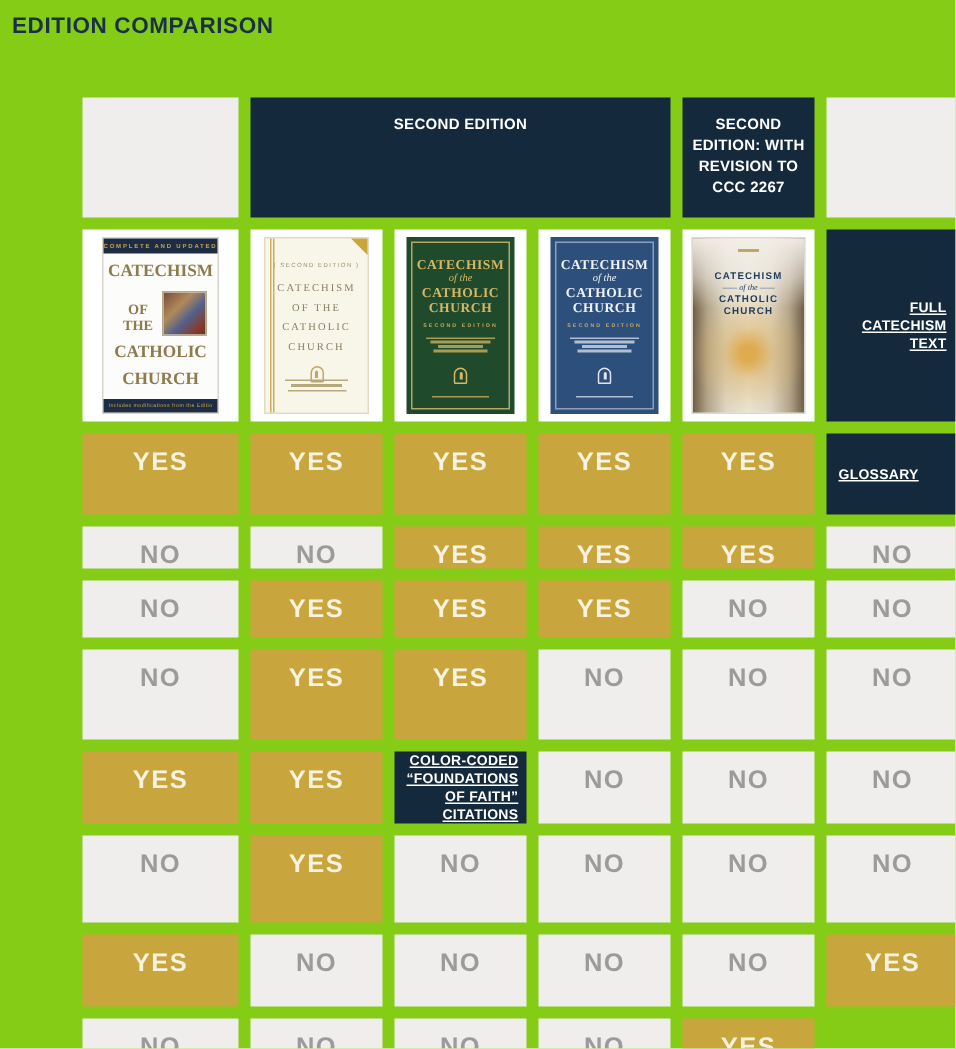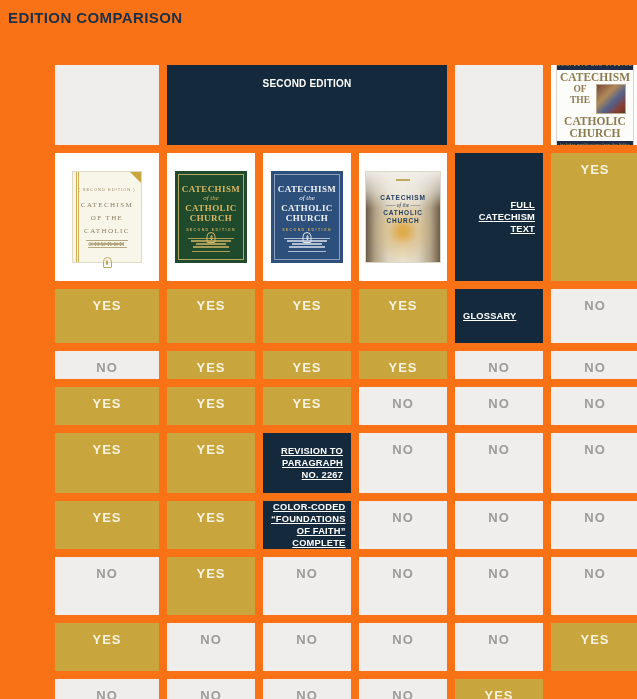--- a/index.html
+++ b/index.html
@@ -1,18 +1,18 @@
 <!DOCTYPE html>
 <html><head>
 <meta charset="utf-8">
 <style>
   * { margin:0; padding:0; box-sizing:border-box; }
   html,body { background:#ffffff; }
   .page {
-    position:relative; width:637px; height:699px; background:#f97316;
+    position:relative; width:637px; height:699px; background:#84cc16;
     font-family:"Liberation Sans", sans-serif; overflow:hidden;
   }
   .page-title {
     position:absolute; left:8px; top:9px;
     font-size:15px; font-weight:bold; letter-spacing:0.4px; color:#1b3047;
   }
   .grid {
     position:absolute; left:55px; top:45px;
     display:grid;
     grid-template-columns:104px repeat(5, 88px);
@@ -28,38 +28,38 @@
   }
   .span3 { grid-column:2 / span 3; }
   .book-cell { background:#ffffff; display:flex; align-items:center; justify-content:center; }
   .row-label {
     background:#14293c; color:#ffffff; font-weight:bold; font-size:9.3px;
     line-height:1.3; padding:6px 8px; display:flex; align-items:center;
     letter-spacing:0.2px; text-align:right;text-decoration:underline;
   }
   .value-cell {
     display:flex; justify-content:center; align-items:flex-start;
-    padding-top:9px; font-weight:bold; font-size:13px; letter-spacing:1px;
+    padding-top:9px; font-weight:bold; font-size:17px; letter-spacing:1px;
   }
   .value-cell.yes { background:#c9a53d; color:#f8f3e0; }
   .value-cell.no  { background:#efeeec; color:#9b9b9b; }
 
   
-  .book { position:relative; height:92px; flex:none; }
+  .book { position:relative; height:118px; flex:none; }
   .serif { font-family:"Liberation Serif", serif; }
 
   
   .b1 { width:78px; background:#fcfcfa; border:1px solid #d8d5cd; display:flex; flex-direction:column; }
   .b1-band { background:#1d2c44; color:#c9a54a; text-align:center; overflow:hidden; }
   .b1-band.top { height:10px; font-size:4px; line-height:10px; letter-spacing:1.2px; font-weight:bold; }
   .b1-band.bot { height:9px; font-size:3.5px; line-height:9px; letter-spacing:0.3px; }
   .b1-title { flex:1; display:flex; flex-direction:column; justify-content:space-evenly;
               font-weight:bold; color:#8d7b4e; text-align:center; padding:1px 2px; }
   .b1-cat, .b1-big { font-size:11.5px; line-height:11px; letter-spacing:0; }
-  .b1-mid { display:flex; align-items:flex-start; padding:0 5px; }
+  .b1-mid { display:flex; align-items:flex-end; padding:0 5px; }
   .b1-ofthe { flex:1; font-size:9.5px; line-height:11px; }
   .b1-art { width:30px; height:30px; border:1px solid #b7a98a;
             background:linear-gradient(135deg,#7a4a3a 0%,#b08a5a 35%,#52608a 60%,#8a3a2a 85%,#5a3a2a 100%); }
 
   
   .b2 { width:70px; background:#f8f5e9; border:1px solid #e2dbc4; display:flex; flex-direction:column; align-items:center; }
   .b2-corner { position:absolute; top:0; right:0; width:0; height:0;
                border-top:11px solid #c9a53d; border-left:11px solid transparent; }
   .b2-spine { position:absolute; left:3px; top:0; bottom:0; width:3px;
               border-left:1px solid #cfae57; border-right:1px solid #cfae57; }
@@ -118,20 +118,21 @@
 <body>
 
 <div class="page">
 
   <div class="page-title">EDITION COMPARISON</div>
 
   <div class="grid" id="grid">
 
     <div class="cell blank"></div>
     <div class="cell hd span3">SECOND EDITION</div>
+    <div class="cell hd">SECOND EDITION: WITH REVISION TO CCC 2267</div>
 
     <div class="cell blank"></div>
 
     <div class="cell book-cell">
       <div class="book b1">
         <div class="b1-band top">COMPLETE AND UPDATED</div>
         <div class="b1-title serif">
           <div class="b1-cat">CATECHISM</div>
           <div class="b1-mid">
             <div class="b1-ofthe">
@@ -240,27 +241,26 @@
       <div class="cell value-cell no">NO</div>
       <div class="cell value-cell no">NO</div>
       <div class="cell value-cell yes">YES</div>
       <div class="cell value-cell yes">YES</div>
       <div class="cell value-cell yes">YES</div>
       <div class="cell value-cell no">NO</div>
       <div class="cell value-cell no">NO</div>
       <div class="cell value-cell no">NO</div>
       <div class="cell value-cell yes">YES</div>
       <div class="cell value-cell yes">YES</div>
-      <div class="cell row-label">REVISION TO PARAGRAPH NO. 2267</div>
-      <div class="cell value-cell no">NO</div>
-      <div class="cell value-cell no">NO</div>
-      <div class="cell value-cell no">NO</div>
-      <div class="cell value-cell yes">YES</div>
-      <div class="cell value-cell yes">YES</div>
-      <div class="cell row-label">COLOR-CODED “FOUNDATIONS OF FAITH” COMPLETE</div>
+      <div class="cell value-cell no">NO</div>
+      <div class="cell value-cell no">NO</div>
+      <div class="cell value-cell no">NO</div>
+      <div class="cell value-cell yes">YES</div>
+      <div class="cell value-cell yes">YES</div>
+      <div class="cell row-label">COLOR-CODED “FOUNDATIONS OF FAITH” CITATIONS</div>
       <div class="cell value-cell no">NO</div>
       <div class="cell value-cell no">NO</div>
       <div class="cell value-cell no">NO</div>
       <div class="cell value-cell no">NO</div>
       <div class="cell value-cell yes">YES</div>
       <div class="cell value-cell no">NO</div>
       <div class="cell value-cell no">NO</div>
       <div class="cell value-cell no">NO</div>
       <div class="cell value-cell no">NO</div>
       <div class="cell value-cell yes">YES</div>

